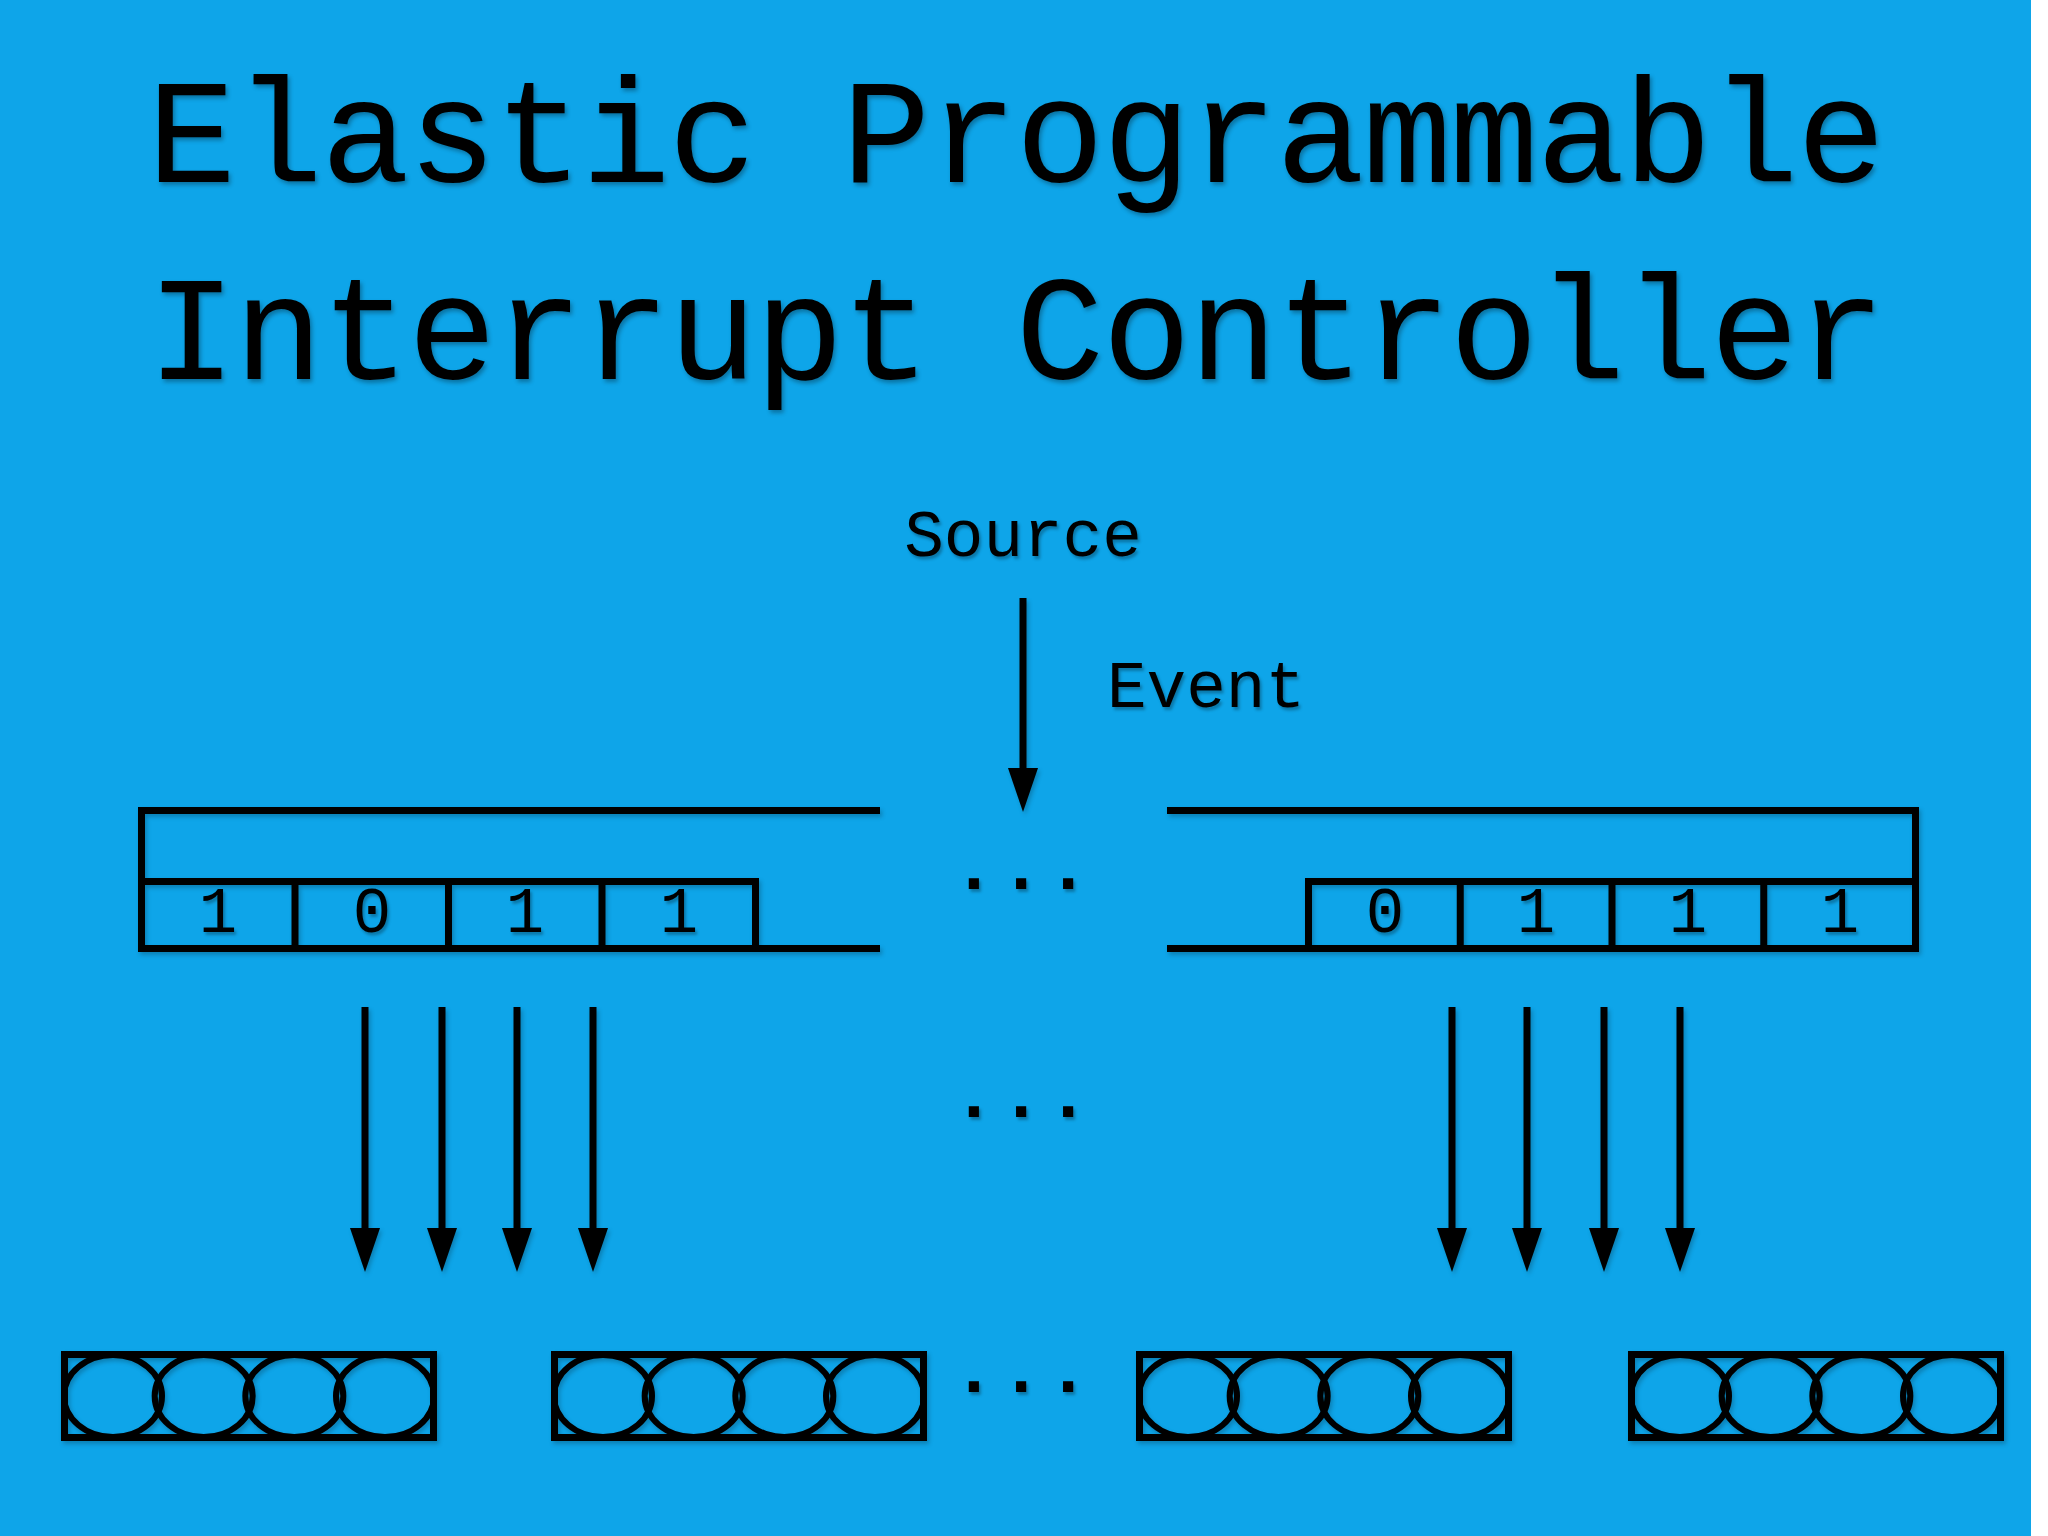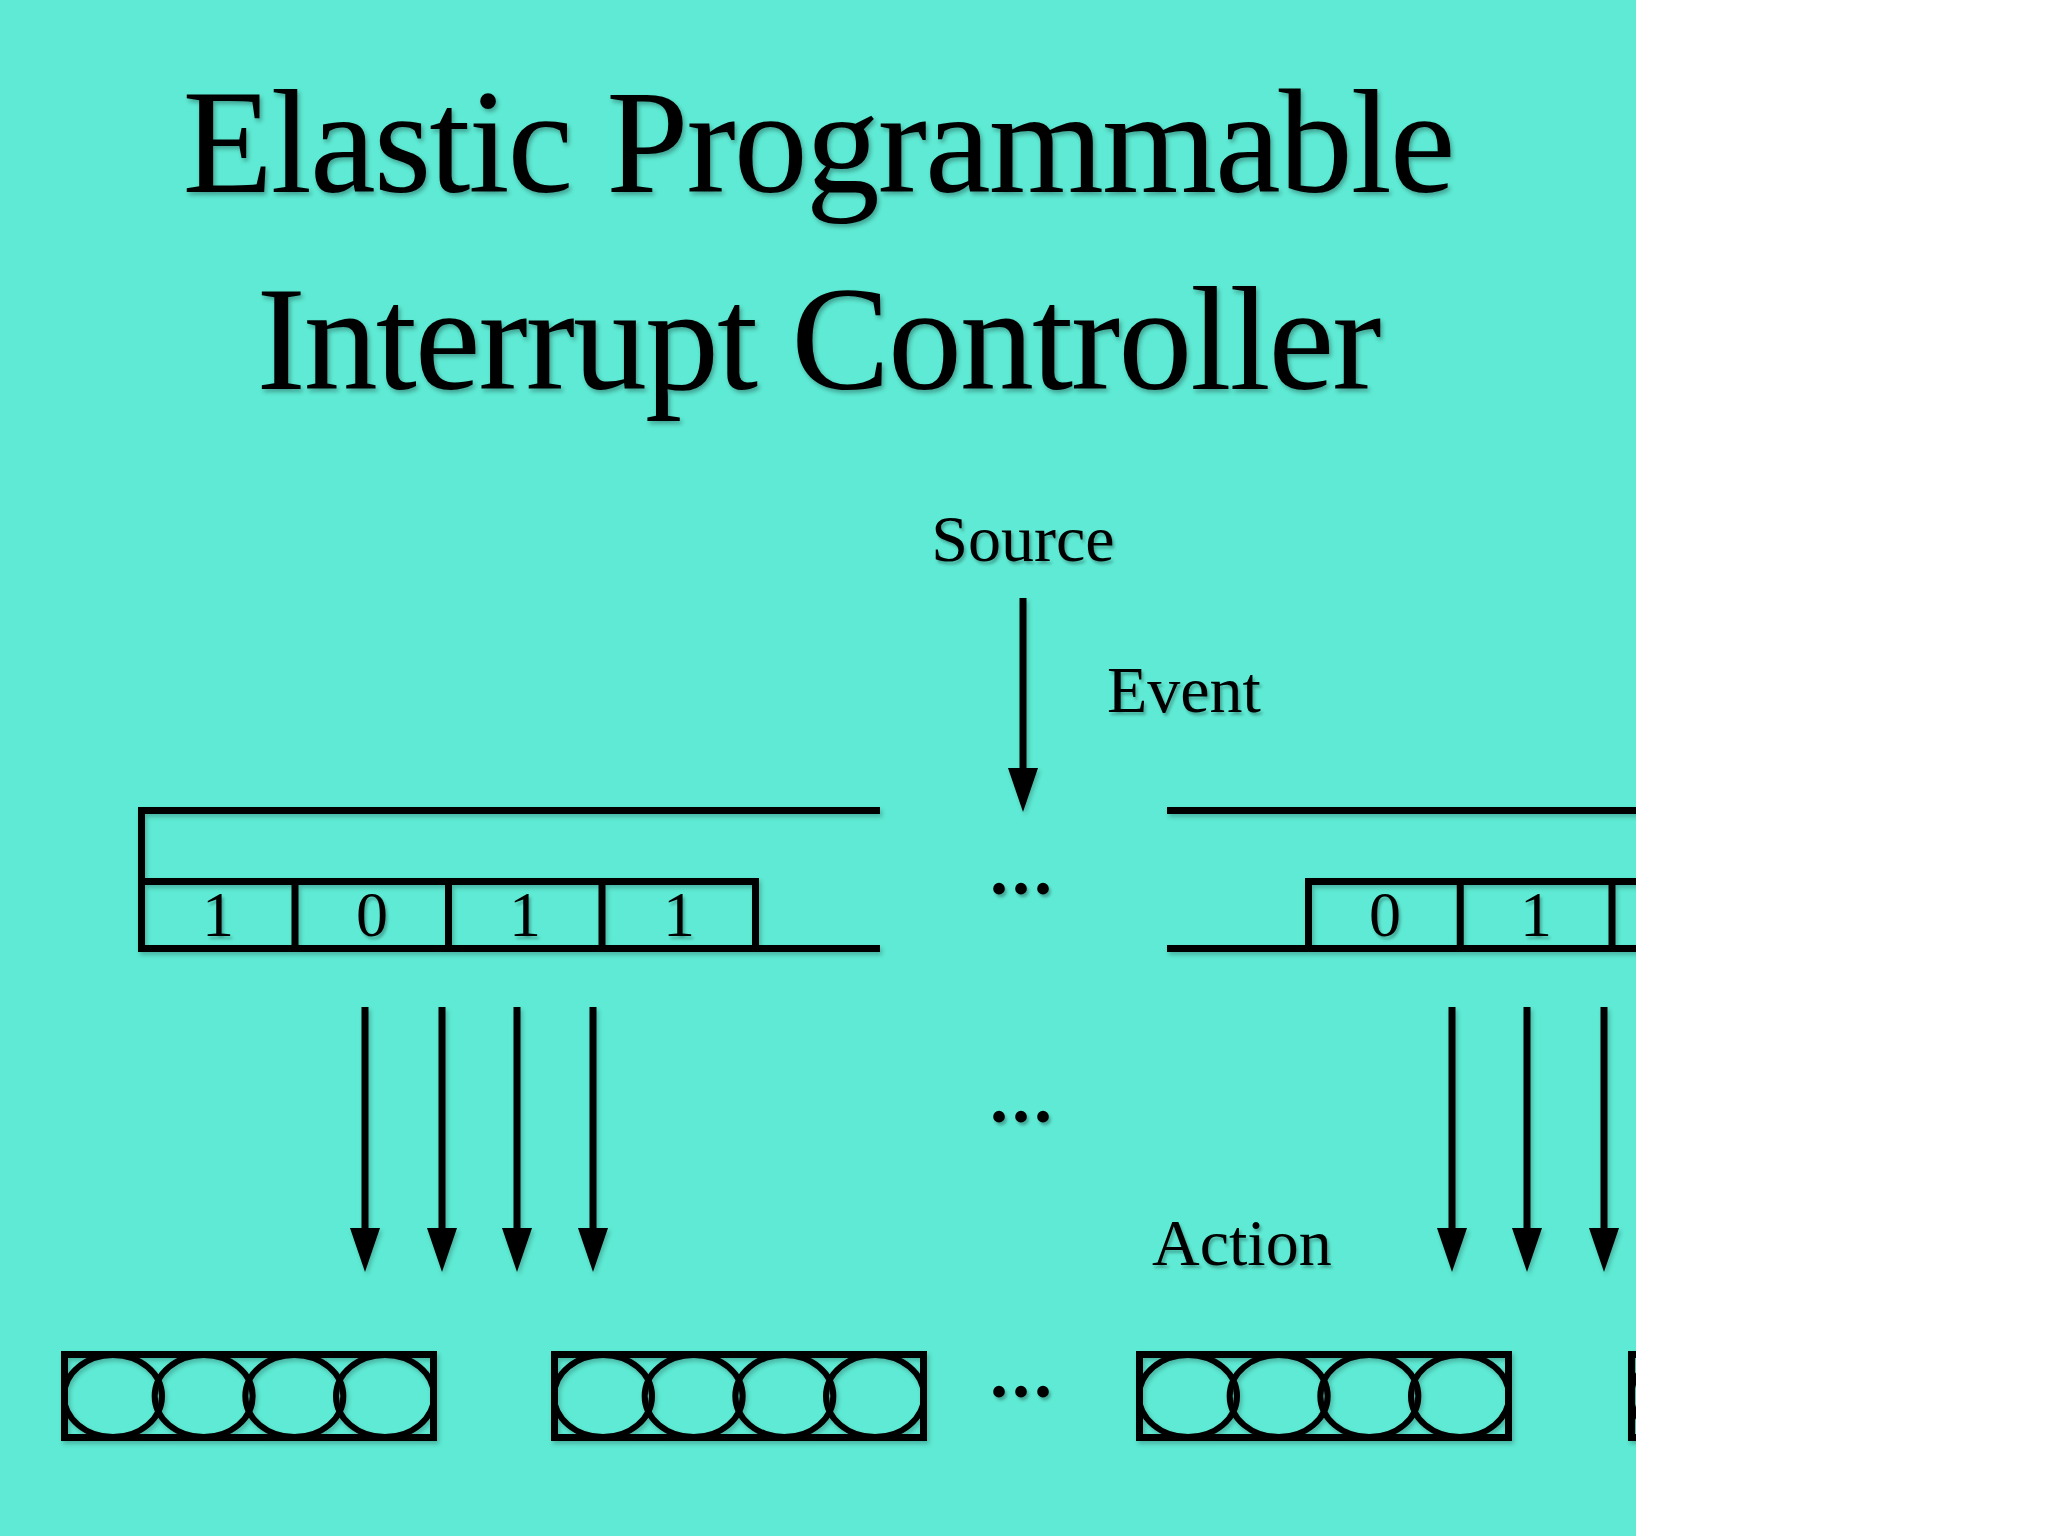--- a/index.html
+++ b/index.html
@@ -1,20 +1,20 @@
 <!DOCTYPE html>
 <html><head>
 <meta charset="utf-8">
 <style>
   html,body{margin:0;padding:0;background:#ffffff;}
   .slide{
     position:relative;
-    width:1636px;height:1536px;
-    background:#5eead4;color:#000000;
-    font-family:Liberation Serif, serif;
+    width:2031px;height:1536px;
+    background:#0ea5e9;color:#000000;
+    font-family:Liberation Mono, monospace;
     overflow:hidden;
   }
   .title{
     position:absolute;top:44px;left:0;width:100%;
     text-align:center;
     font-size:148px;line-height:197px;letter-spacing:-2px;
     white-space:pre-line;
     color:#000;
     text-shadow:2px 3px 4px rgba(0,0,0,0.30);
   }
@@ -109,21 +109,20 @@
       <use href="#circle-box" x="1136" y="1351"></use>
       <use href="#circle-box" x="1628" y="1351"></use>
     </g>
   </svg>
 
   <div class="title">Elastic Programmable
 Interrupt Controller</div>
 
   <div class="lbl" id="lbl-source">Source</div>
   <div class="lbl" id="lbl-event">Event</div>
-  <div class="lbl" id="lbl-action">Action</div>
 
   <div class="dots" id="dots-registers">...</div>
   <div class="dots" id="dots-arrows">...</div>
   <div class="dots" id="dots-actions">...</div>
 
   <div class="bit" style="left:141px;top:882px;width:154px">1</div>
   <div class="bit" style="left:295px;top:882px;width:154px">0</div>
   <div class="bit" style="left:448px;top:882px;width:154px">1</div>
   <div class="bit" style="left:602px;top:882px;width:154px">1</div>
 

